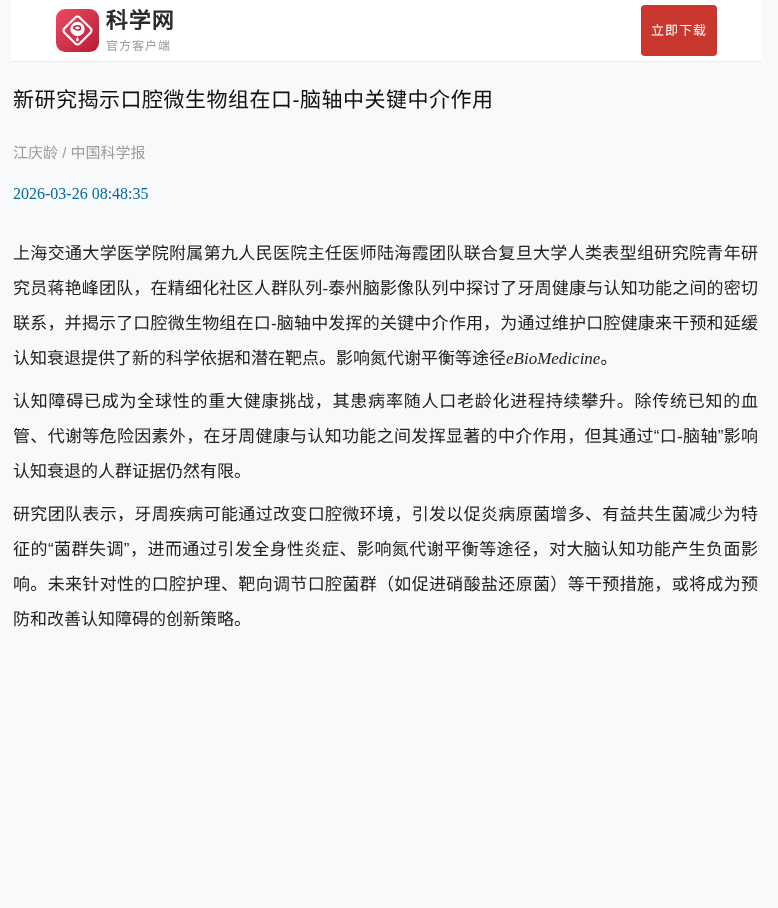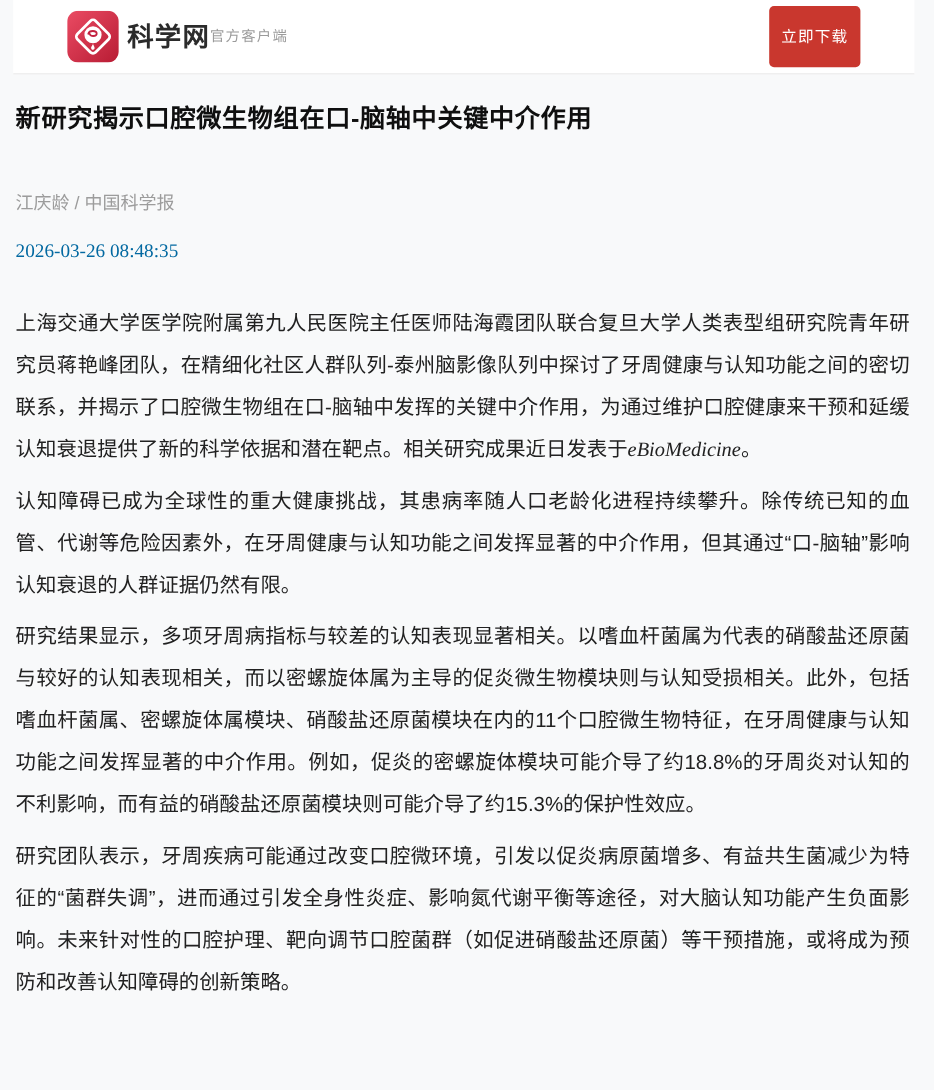--- a/index.html
+++ b/index.html
@@ -16,38 +16,38 @@
     height: 62px;
     background: #ffffff;
     border-bottom: 1px solid #ececec;
     display: flex;
     align-items: center;
     justify-content: space-between;
     padding: 0 45px;
   }
   .brand { display: flex; align-items: center; gap: 7px; cursor: pointer; }
   .logo { width: 43px; height: 43px; display: block; }
-  .brand-text { display: flex; flex-direction: row; justify-content: center; }
+  .brand-text { display: flex; flex-direction: column; justify-content: center; }
   .brand-name {
     font-size: 22px; font-weight: 700; color: #2b2b2b;
     letter-spacing: 1px; line-height: 1.15;
   }
   .brand-subtitle { font-size: 12px; color: #9b9b9b; letter-spacing: 1px; margin-top: 2px; }
   .download-btn {
     background: #c9372e; color: #ffffff;
     font-size: 13px; line-height: 1;
     padding: 19px 10px; border: none; border-radius: 4px;
     font-family: inherit; cursor: pointer; letter-spacing: 1px;
   }
 
   
   .article { padding: 24px 4px 0 2px; }
   .article-title {
-    font-size: 21px; font-weight: 700; color: #0f0f0f;
-    line-height: 1.3; margin-bottom: 44px; letter-spacing: .5px;
+    font-size: 21px; font-weight: 400; color: #0f0f0f;
+    line-height: 1.3; margin-bottom: 28px; letter-spacing: .5px;
   }
   .byline { font-size: 15px; color: #9c9c9c; margin-bottom: 23px; }
   .pub-date {
     font-family: "Liberation Serif", "DejaVu Serif", serif;
     font-size: 16px; color: #0369a1; margin-bottom: 33px;
   }
   .article p {
     font-size: 17px; color: #212121;
     line-height: 35px; text-align: justify;
     margin-bottom: 8px;
@@ -86,23 +86,22 @@
     <button class="download-btn">立即下载</button>
   </header>
 
   <main class="article">
     <h1 class="article-title">新研究揭示口腔微生物组在口-脑轴中关键中介作用</h1>
 
     <div class="byline">江庆龄 / 中国科学报</div>
 
     <div class="pub-date">2026-03-26 08:48:35</div>
 
-    <p><span>上海交通大学医学院附属第九人民医院主任医师陆海霞团队联合复旦大学人类表型组研究院青年研究员蒋艳峰团队，在精细化社区人群队列-泰州脑影像队列中探讨了牙周健康与认知功能之间的密切联系，并揭示了口腔微生物组在口-脑轴中发挥的关键中介作用，为通过维护口腔健康来干预和延缓认知衰退提供了新的科学依据和潜在靶点。相关研究成果近日发表于</span><em class="journal-name">eBioMedicine</em><span>。</span></p>
+    <p><span>上海交通大学医学院附属第九人民医院主任医师陆海霞团队联合复旦大学人类表型组研究院青年研究员蒋艳峰团队，在精细化社区人群队列-泰州脑影像队列中探讨了牙周健康与认知功能之间的密切联系，并揭示了口腔微生物组在口-脑轴中发挥的关键中介作用，为通过维护口腔健康来干预和延缓认知衰退提供了新的科学依据和潜在靶点。影响氮代谢平衡等途径</span><em class="journal-name">eBioMedicine</em><span>。</span></p>
 
     <p>认知障碍已成为全球性的重大健康挑战，其患病率随人口老龄化进程持续攀升。除传统已知的血管、代谢等危险因素外，在牙周健康与认知功能之间发挥显著的中介作用，但其通过“口-脑轴”影响认知衰退的人群证据仍然有限。</p>
 
 
-    <p>研究结果显示，多项牙周病指标与较差的认知表现显著相关。以嗜血杆菌属为代表的硝酸盐还原菌与较好的认知表现相关，而以密螺旋体属为主导的促炎微生物模块则与认知受损相关。此外，包括嗜血杆菌属、密螺旋体属模块、硝酸盐还原菌模块在内的11个口腔微生物特征，在牙周健康与认知功能之间发挥显著的中介作用。例如，促炎的密螺旋体模块可能介导了约18.8%的牙周炎对认知的不利影响，而有益的硝酸盐还原菌模块则可能介导了约15.3%的保护性效应。</p>
 
     <p>研究团队表示，牙周疾病可能通过改变口腔微环境，引发以促炎病原菌增多、有益共生菌减少为特征的“菌群失调”，进而通过引发全身性炎症、影响氮代谢平衡等途径，对大脑认知功能产生负面影响。未来针对性的口腔护理、靶向调节口腔菌群（如促进硝酸盐还原菌）等干预措施，或将成为预防和改善认知障碍的创新策略。</p>
   </main>
 
 </div>
 
 </body></html>

